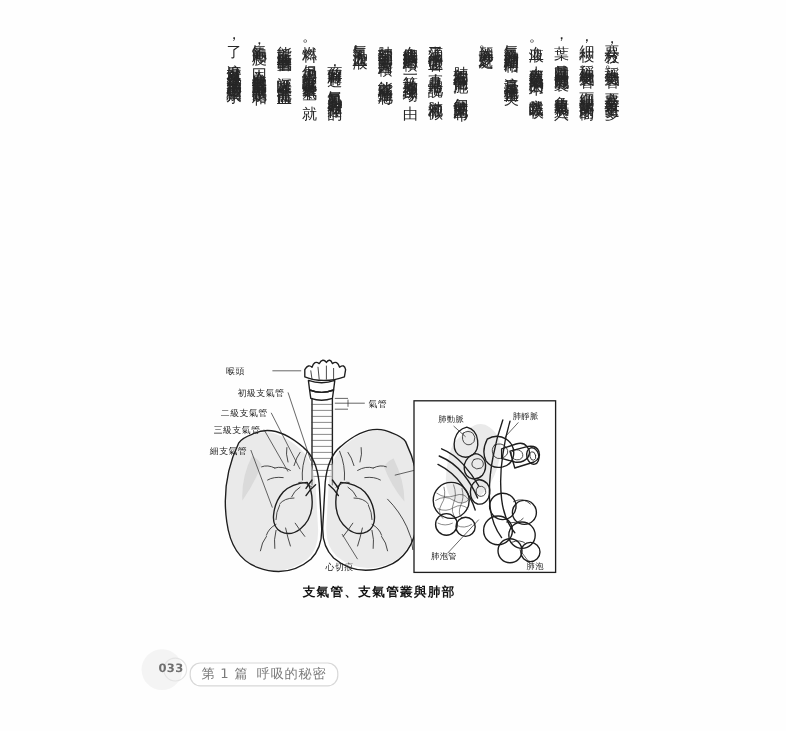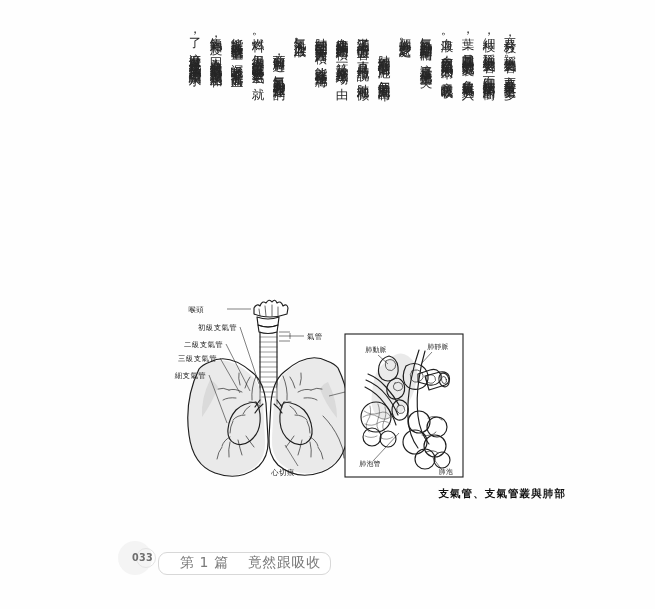--- a/index.html
+++ b/index.html
@@ -83,26 +83,27 @@
   .shade  { fill: #d9d9d9; opacity: .55; stroke: none; }
   .shade2 { fill: #c9c9c9; opacity: .5; stroke: none; }
   .box    { stroke: #1e1e1e; stroke-width: 1.1; fill: #ffffff; }
 
   
   #caption {
     position: absolute;
     top: 487px;
     left: 0;
     width: 566px;
-    text-align: right;
+    text-align: center;
     font-family: "DejaVu Sans", "Liberation Sans", sans-serif;
     font-size: 10.5px;
     font-weight: bold;
     letter-spacing: 1.1px;
     color: #111111;
+    padding-left: 33px;
   }
 
   
   #footer {
     position: absolute;
     left: 132px;
     top: 552px;
     height: 22px;
     display: flex;
     align-items: flex-start;
@@ -140,25 +141,24 @@
     display: flex;
     align-items: center;
     gap: 7px;
     border: 1px solid #d8d8d8;
     border-radius: 9px;
     padding: 1px 9px 2px 9px;
     background: #ffffff;
   }
   .runhead span {
     font-family: "DejaVu Sans", "Liberation Sans", sans-serif;
-    font-size: 14px;
+    font-size: 11px;
     color: #7a7a7a;
     letter-spacing: .6px;
     white-space: nowrap;
-    margin-left: 12px;
   }
 </style>
 </head>
 <body>
 
 <div id="page">
 
   <div id="body-text">
     <div class="tcol">要分枝，稱為支氣管。主要分枝又冒出更多</div>
     <div class="tcol">細枝，稱為細支氣管。而細枝末端萌芽的樹</div>
@@ -318,17 +318,17 @@
   </div>
 
   <div id="caption">支氣管、支氣管叢與肺部</div>
 
   <div id="footer">
     <div id="footer-deco"></div>
     <div id="footer-deco2"></div>
     <div class="folio">033</div>
     <div class="runhead">
       <span>第 1 篇</span>
-      <span>竟然跟吸收</span>
+      <span>呼吸的秘密</span>
     </div>
   </div>
 
 </div>
 
 </body></html>

